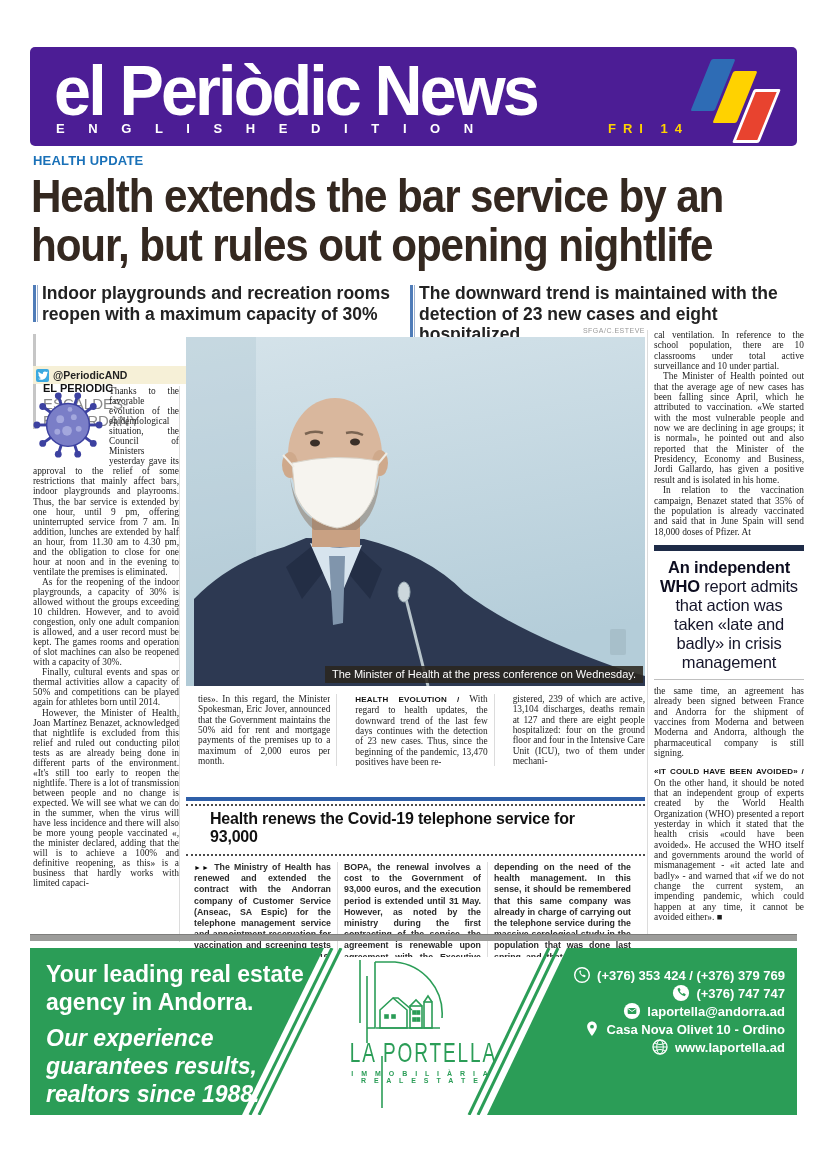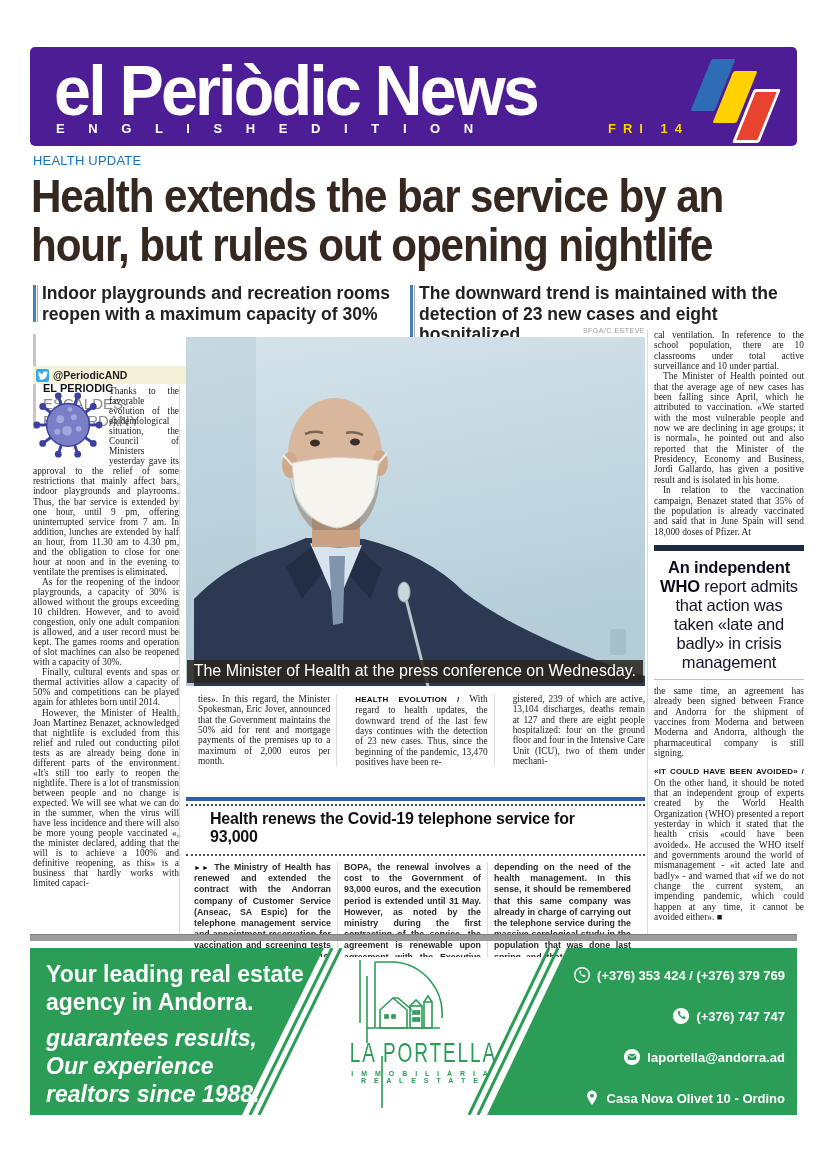--- a/index.html
+++ b/index.html
@@ -15,21 +15,21 @@
                 letter-spacing:10px;white-space:nowrap;}
   .mast-date{position:absolute;right:108px;bottom:10px;color:#ffd200;font-weight:bold;font-size:13px;
              letter-spacing:7px;white-space:nowrap;}
   .mast-logo{position:absolute;right:10px;top:8px;width:92px;height:86px;}
   .slash{position:absolute;transform:skewX(-22deg);border-radius:2px;}
   .slash.blue{left:6px;top:4px;width:24px;height:52px;background:#2e6cb5;}
   .slash.yellow{left:28px;top:16px;width:24px;height:52px;background:#ffd200;}
   .slash.red{left:48px;top:34px;width:21px;height:48px;background:#e8432f;border:3px solid #fff;}
 
   
-  .kicker{left:33px;top:153px;color:#1a71b8;font-weight:normal;font-size:13px;letter-spacing:.2px;}
+  .kicker{left:33px;top:153px;color:#1a71b8;font-weight:bold;font-size:13px;letter-spacing:.2px;}
   .headline{left:31px;top:171px;width:855px;color:#342820;font-weight:bold;font-size:47px;
             line-height:49px;letter-spacing:-1.2px;transform:scaleX(.897);transform-origin:left top;}
   .subhead{font-weight:bold;font-size:17.5px;line-height:20.5px;color:#222;padding-left:9px;position:absolute;}
   .subhead::before{content:"";position:absolute;left:0;top:2px;bottom:2px;width:3px;background:#4f7cb8;}
   .subhead::after{content:"";position:absolute;left:4px;top:2px;bottom:2px;width:1px;background:#9db1cf;}
   .sub-left{left:33px;top:283px;width:362px;}
   .sub-right{left:410px;top:283px;width:392px;}
 
   
   .byline{left:33px;top:334px;width:150px;border-left:3px solid #c6c6c6;padding-left:7px;}
@@ -51,21 +51,21 @@
   .midcol{width:141px;overflow:hidden;height:72px;margin-left:12px;}
   .vrule{width:1px;background:#dcdcdc;margin:0 6px;}
   .mini-kicker{font-family:"Liberation Sans",sans-serif;font-weight:bold;font-size:8px;color:#111;letter-spacing:.2px;}
   .rightcol{left:647px;top:330px;width:150px;border-left:1px solid #dcdcdc;padding-left:6px;height:606px;overflow:hidden;}
 
   
   .photo{left:186px;top:337px;width:459px;height:349px;overflow:hidden;}
   .photo svg{display:block;}
   .credit{left:186px;top:327px;width:459px;text-align:right;font-size:7px;color:#999;letter-spacing:.5px;}
   .caption{position:absolute;right:2px;bottom:3px;background:rgba(43,38,31,.87);color:#fff;
-           font-size:16px;padding:2px 7px 3px;}
+           font-size:11px;padding:2px 7px 3px;}
 
   
   .side-bar-rule{width:100%;height:6px;background:#1e2b47;margin:8px 0 7px;}
   .side-headline{font-size:16.5px;line-height:19px;color:#15152a;letter-spacing:-.2px;}
   .side-headline b{color:#0d0d20;}
   .side-sep{border:0;border-top:1px solid #bfbfbf;margin:7px 0 6px;}
 
   
   .box{left:186px;top:797px;width:459px;height:141px;border-top:4px solid #2f5fa8;}
   .box-dotted{border-top:2px dotted #4a4a4a;margin-top:3px;}
@@ -76,21 +76,21 @@
 
   
   .graybar{left:30px;top:934px;width:767px;height:6px;background:#9c9c9a;border-top:1px solid #7e7e7c;}
   .ad{left:30px;top:948px;width:767px;height:167px;}
   .ad svg.bg{position:absolute;left:0;top:0;}
   .ad-headline{position:absolute;left:16px;top:12px;color:#fff;font-weight:bold;font-size:23px;line-height:28px;}
   .ad-tagline{position:absolute;left:16px;top:76px;color:#fff;font-weight:bold;font-style:italic;font-size:23px;line-height:28px;}
   .brand-wrap{position:absolute;left:316px;top:4px;width:150px;text-align:center;color:#2b9d57;}
   .brand-name{font-size:20px;letter-spacing:2px;transform:scale(.95,1.35);transform-origin:center top;white-space:nowrap;color:#2b9d57;}
   .brand-sub{font-size:7px;font-weight:bold;letter-spacing:3px;color:#2b9d57;}
-  .contacts{position:absolute;right:12px;top:18px;display:flex;flex-direction:column;gap:23px;align-items:flex-end;}
+  .contacts{position:absolute;right:12px;top:18px;display:flex;flex-direction:column;gap:0;align-items:flex-end;}
   .c-row{display:flex;align-items:center;gap:6px;color:#fff;font-weight:bold;font-size:13px;white-space:nowrap;}
   .c-ico{width:18px;height:18px;flex:0 0 18px;}
 </style>
 </head>
 <body>
 
 <div class="page">
 
   <div class="abs masthead">
     <div class="mast-title">el Periòdic News</div>
@@ -288,22 +288,22 @@
         <rect x="394" y="54" width="8" height="26"></rect>
         <path d="M394 54 L398 48 L402 54"></path>
         <line x1="346" y1="80" x2="410" y2="80"></line>
       </g>
     </svg>
     <div class="ad-headline">
       <div>Your leading real estate</div>
       <div>agency in Andorra.</div>
     </div>
     <div class="ad-tagline">
+      <div>Our experience</div>
       <div>guarantees results,</div>
-      <div>Our experience</div>
       <div>realtors since 1988.</div>
     </div>
     <div class="brand-wrap">
       <div style="height:86px"></div>
       <div class="brand-name">LA PORTELLA</div>
       <div class="brand-sub" style="margin-top:9px">I M M O B I L I À R I A</div>
       <div class="brand-sub">R E A L   E S T A T E</div>
     </div>
     <div class="contacts">
       <div class="c-row">

